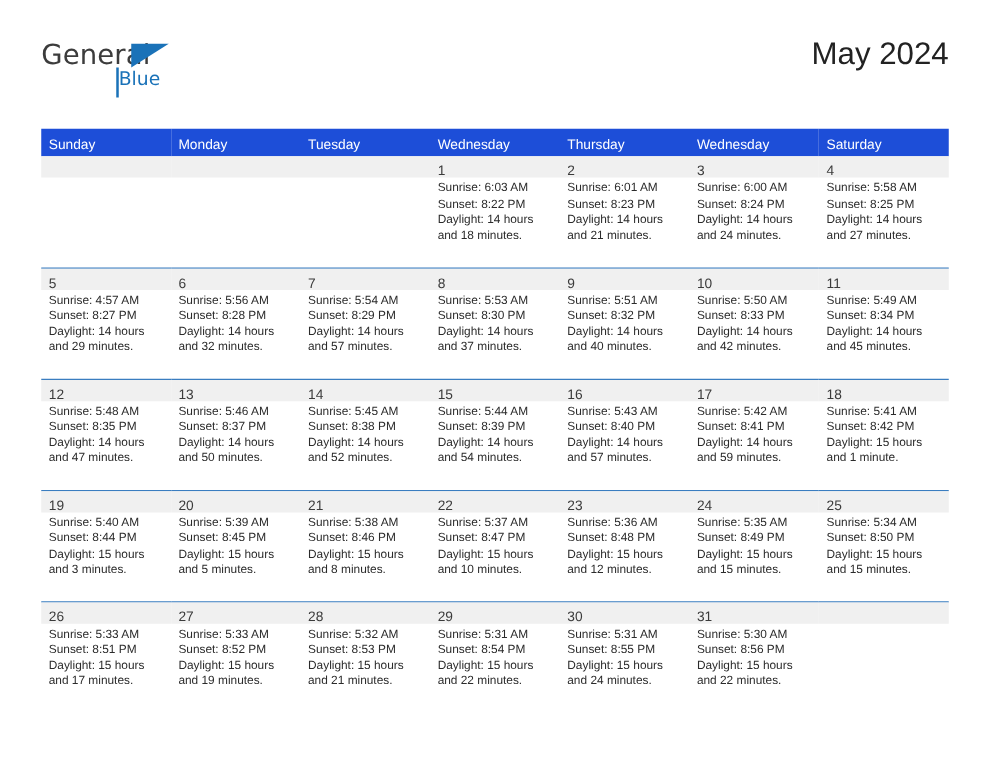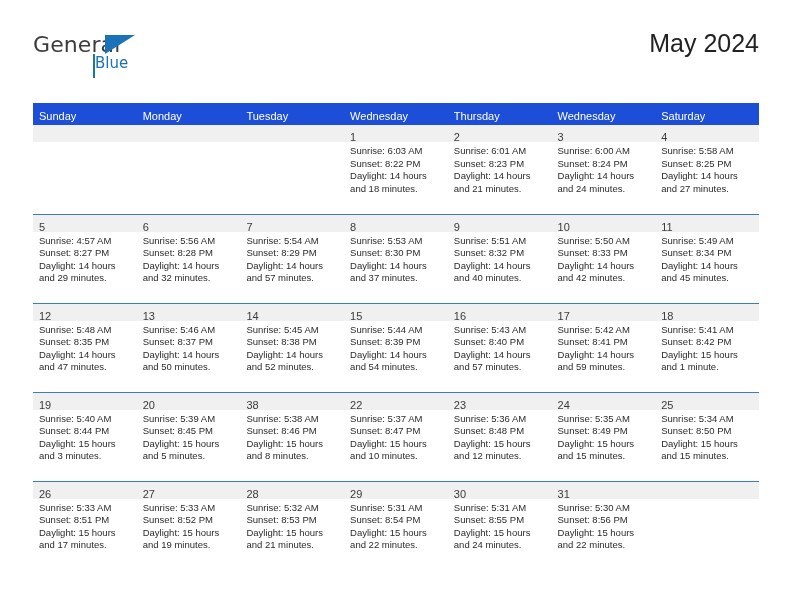--- a/index.html
+++ b/index.html
@@ -419,21 +419,21 @@
               <div class="info">
                 <div>Sunrise: 5:39 AM</div>
                 <div>Sunset: 8:45 PM</div>
                 <div>Daylight: 15 hours</div>
                 <div>and 5 minutes.</div>
               </div>
             </div>
           </td>
           <td>
             <div class="daycell">
-              <div class="daynum-band"><span class="daynum">38</span></div>
+              <div class="daynum-band"><span class="daynum">21</span></div>
               <div class="info">
                 <div>Sunrise: 5:38 AM</div>
                 <div>Sunset: 8:46 PM</div>
                 <div>Daylight: 15 hours</div>
                 <div>and 8 minutes.</div>
               </div>
             </div>
           </td>
           <td>
             <div class="daycell">

